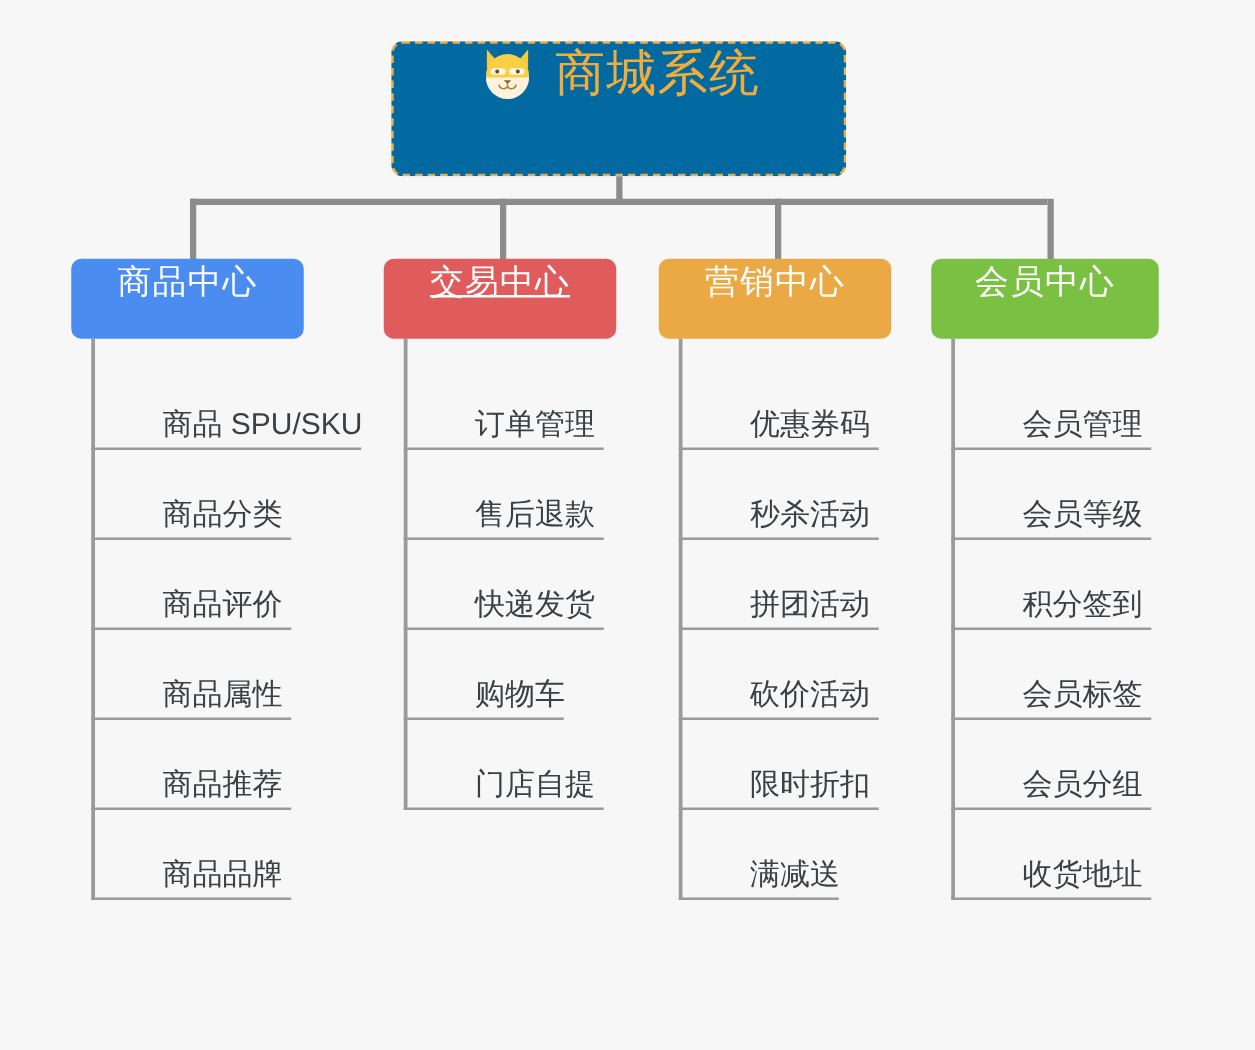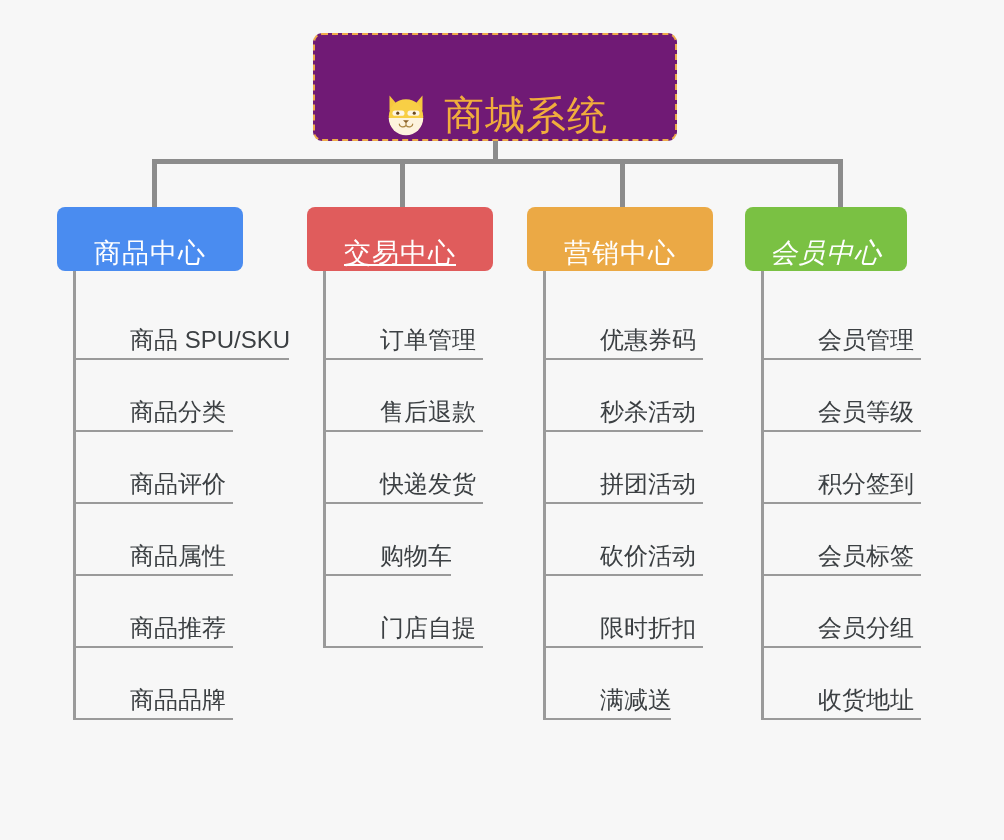--- a/index.html
+++ b/index.html
@@ -20,25 +20,25 @@
   }
 
   
   .root-node {
     position: absolute;
     left: 313px;
     top: 33px;
     width: 364px;
     height: 108px;
     box-sizing: border-box;
-    background: #701a75;
+    background: #0369a1;
     border: 2px dashed #eeab4a;
     border-radius: 9px;
     display: flex;
-    align-items: flex-end;
+    align-items: flex-start;
     justify-content: center;
   }
   .root-inner {
     display: flex;
     align-items: center;
     gap: 14px;
   }
   .root-icon {
     width: 48px;
     height: 48px;
@@ -78,21 +78,21 @@
 
   
   .column {
     position: absolute;
     top: 207px;
   }
   .cat-box {
     height: 64px;
     border-radius: 8px;
     display: flex;
-    align-items: flex-end;
+    align-items: flex-start;
     justify-content: center;
     color: #ffffff;
     font-size: 27px;
     letter-spacing: 1px;
     box-sizing: border-box;
   }
 
   
   .leaf-list {
     position: relative;
@@ -241,21 +241,21 @@
             <span class="leaf-label">限时折扣</span>
             <div class="leaf-rule" style="width: 160px; background: rgb(154, 154, 154);"></div>
           </div>
           <div class="leaf-item">
             <span class="leaf-label">满减送</span>
             <div class="leaf-rule" style="width: 128px; background: rgb(154, 154, 154);"></div>
           </div>
         </div>
       </div>
       <div class="column" style="left: 745px;">
-        <div class="cat-box" style="width: 162px; background: rgb(122, 193, 67); font-style: italic;">
+        <div class="cat-box" style="width: 182px; background: rgb(122, 193, 67);">
           <span>会员中心</span>
         </div>
         <div class="leaf-list">
           <div class="leaf-item">
             <span class="leaf-label">会员管理</span>
             <div class="leaf-rule" style="width: 160px; background: rgb(154, 154, 154);"></div>
           </div>
           <div class="leaf-item">
             <span class="leaf-label">会员等级</span>
             <div class="leaf-rule" style="width: 160px; background: rgb(154, 154, 154);"></div>

